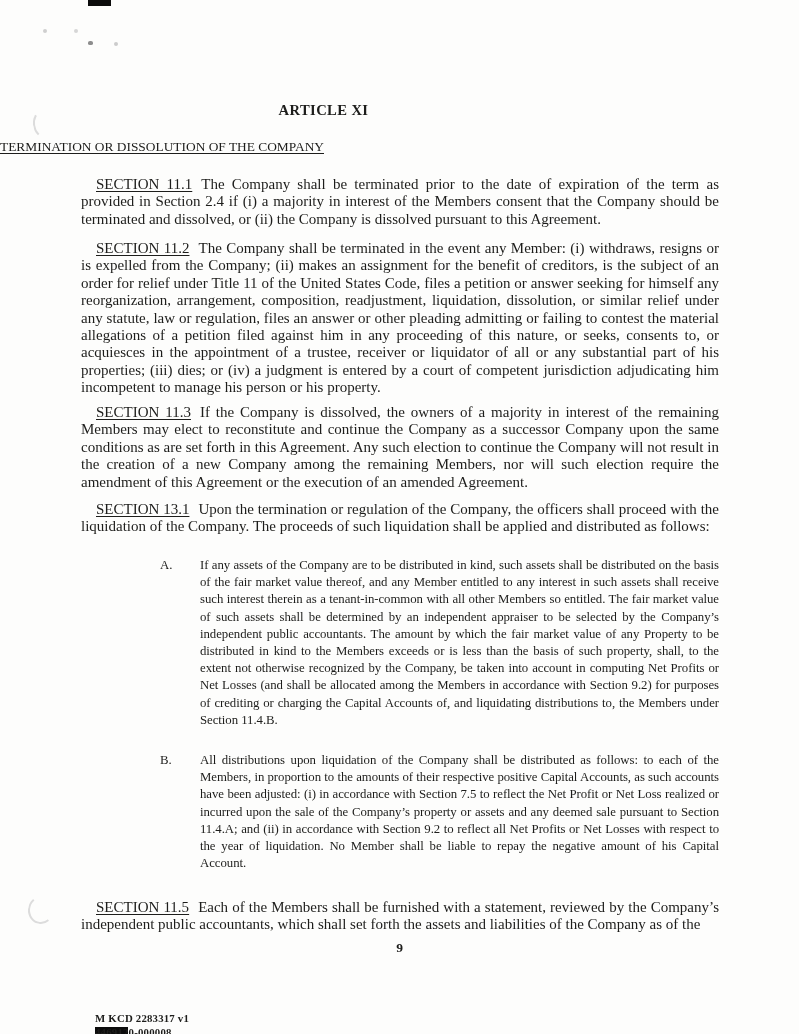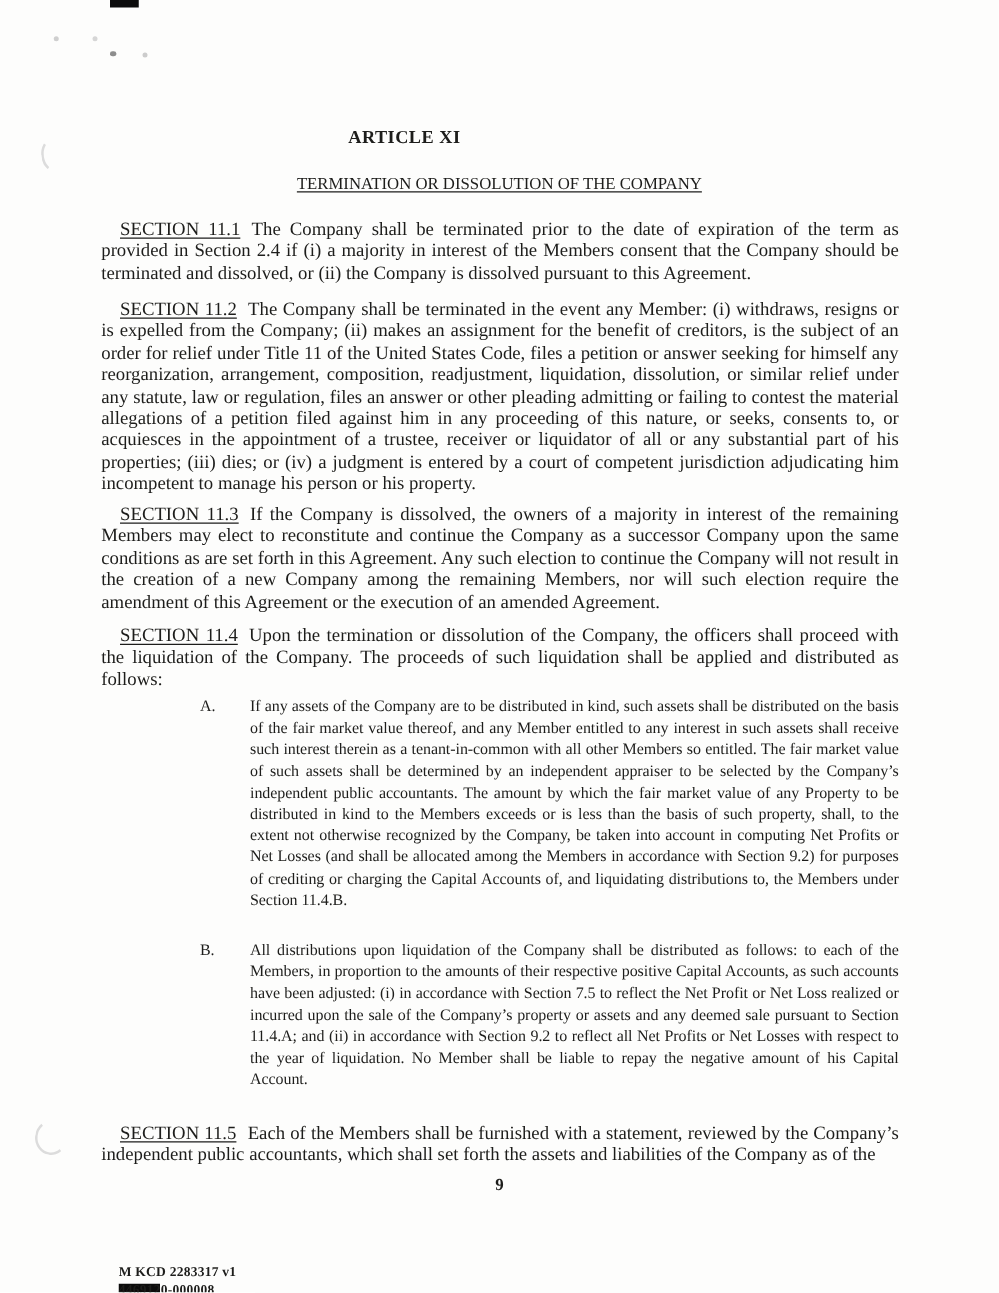--- a/index.html
+++ b/index.html
@@ -17,21 +17,21 @@
     left: 0; width: 647px;
     text-align: center;
     font-size: 14.6px;
     font-weight: 700;
     letter-spacing: 0.4px;
     margin: 0;
   }
   .doc-subtitle {
     position: absolute;
     left: 0; width: 799px;
-    text-align: center;
+    text-align: left;
     font-size: 13.4px;
     font-weight: 400;
     margin: 0;
   }
   .doc-subtitle .u { text-decoration: underline; text-underline-offset: 2px; }
   .para {
     position: absolute;
     left: 81px;
     width: 638px;
     margin: 0;
@@ -108,21 +108,21 @@
 
   <h1 class="doc-title" style="top:102px">ARTICLE XI</h1>
   <h2 class="doc-subtitle" style="top:139px"><span class="u">TERMINATION OR DISSOLUTION OF THE COMPANY</span></h2>
 
   <p class="para" style="top:176px"><span class="slabel">SECTION 11.1</span><span>The Company shall be terminated prior to the date of expiration of the term as provided in Section 2.4 if (i) a majority in interest of the Members consent that the Company should be terminated and dissolved, or (ii) the Company is dissolved pursuant to this Agreement.</span></p>
 
   <p class="para" style="top:240px"><span class="slabel">SECTION 11.2</span><span>The Company shall be terminated in the event any Member: (i) withdraws, resigns or is expelled from the Company; (ii) makes an assignment for the benefit of creditors, is the subject of an order for relief under Title 11 of the United States Code, files a petition or answer seeking for himself any reorganization, arrangement, composition, readjustment, liquidation, dissolution, or similar relief under any statute, law or regulation, files an answer or other pleading admitting or failing to contest the material allegations of a petition filed against him in any proceeding of this nature, or seeks, consents to, or acquiesces in the appointment of a trustee, receiver or liquidator of all or any substantial part of his properties; (iii) dies; or (iv) a judgment is entered by a court of competent jurisdiction adjudicating him incompetent to manage his person or his property.</span></p>
 
   <p class="para" style="top:404px"><span class="slabel">SECTION 11.3</span><span>If the Company is dissolved, the owners of a majority in interest of the remaining Members may elect to reconstitute and continue the Company as a successor Company upon the same conditions as are set forth in this Agreement. Any such election to continue the Company will not result in the creation of a new Company among the remaining Members, nor will such election require the amendment of this Agreement or the execution of an amended Agreement.</span></p>
 
-  <p class="para" style="top:501px"><span class="slabel">SECTION 11.4</span><span>Upon the termination or dissolution of the Company, the officers shall proceed with the liquidation of the Company. The proceeds of such liquidation shall be applied and distributed as follows:</span></p>
+  <p class="para" style="top:501px"><span class="slabel">SECTION 13.1</span><span>Upon the termination or regulation of the Company, the officers shall proceed with the liquidation of the Company. The proceeds of such liquidation shall be applied and distributed as follows:</span></p>
 
   <div class="sub-item" style="top:557px">
     <span class="marker">A.</span>
     <span class="itxt">If any assets of the Company are to be distributed in kind, such assets shall be distributed on the basis of the fair market value thereof, and any Member entitled to any interest in such assets shall receive such interest therein as a tenant-in-common with all other Members so entitled. The fair market value of such assets shall be determined by an independent appraiser to be selected by the Company’s independent public accountants. The amount by which the fair market value of any Property to be distributed in kind to the Members exceeds or is less than the basis of such property, shall, to the extent not otherwise recognized by the Company, be taken into account in computing Net Profits or Net Losses (and shall be allocated among the Members in accordance with Section 9.2) for purposes of crediting or charging the Capital Accounts of, and liquidating distributions to, the Members under Section 11.4.B.</span>
   </div>
 
   <div class="sub-item" style="top:752px">
     <span class="marker">B.</span>
     <span class="itxt">All distributions upon liquidation of the Company shall be distributed as follows: to each of the Members, in proportion to the amounts of their respective positive Capital Accounts, as such accounts have been adjusted: (i) in accordance with Section 7.5 to reflect the Net Profit or Net Loss realized or incurred upon the sale of the Company’s property or assets and any deemed sale pursuant to Section 11.4.A; and (ii) in accordance with Section 9.2 to reflect all Net Profits or Net Losses with respect to the year of liquidation. No Member shall be liable to repay the negative amount of his Capital Account.</span>
   </div>

